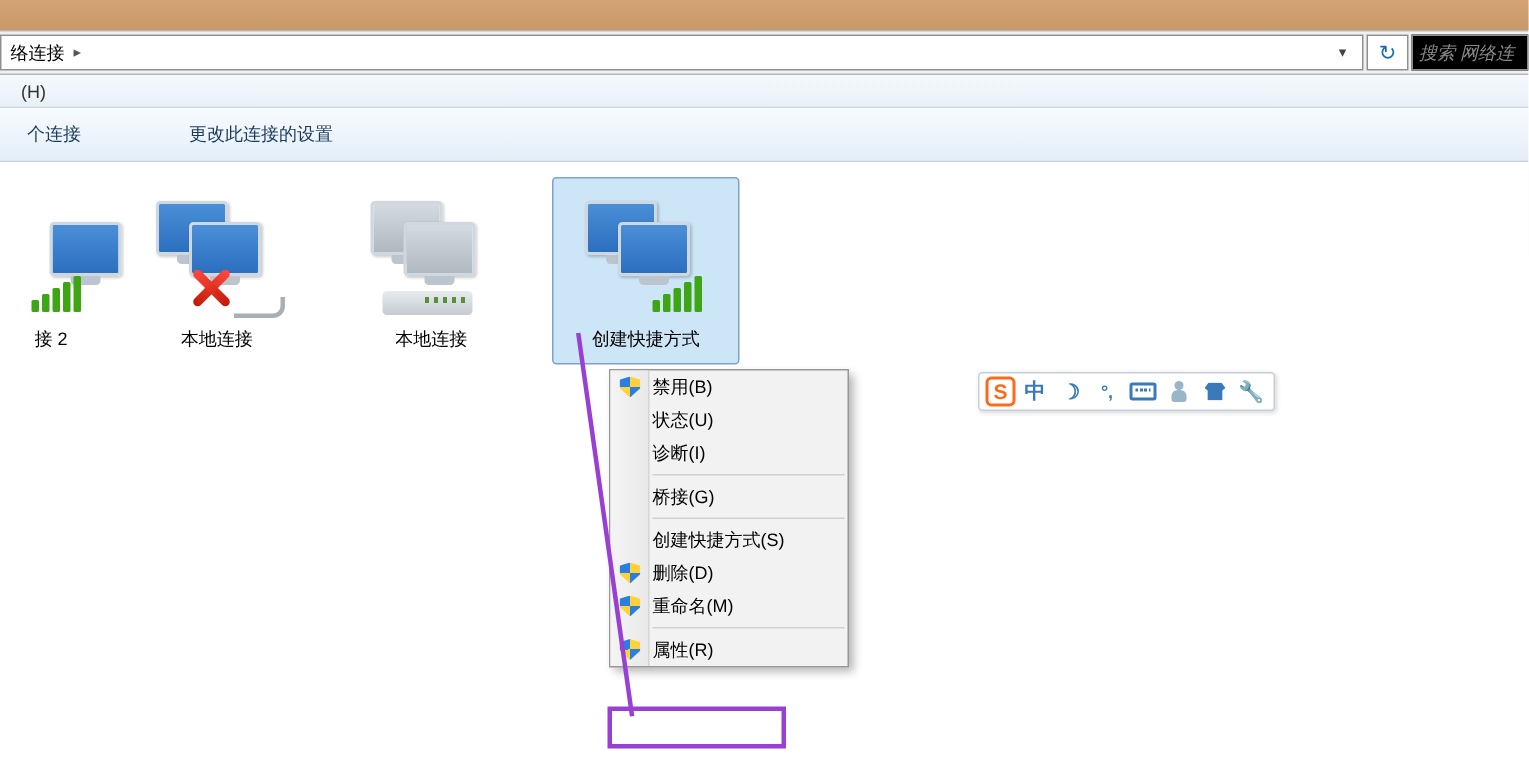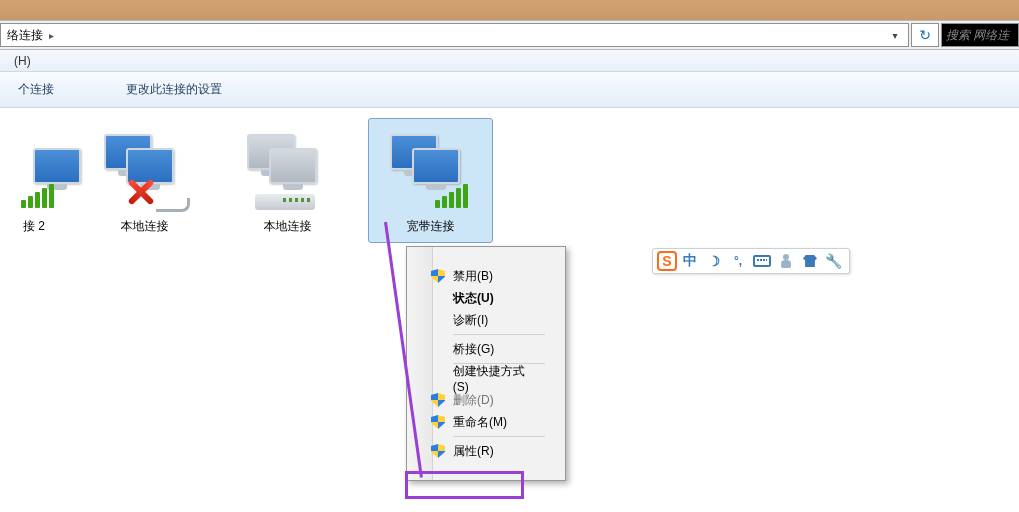--- a/index.html
+++ b/index.html
@@ -220,34 +220,34 @@
 
     
     .context-menu {
       position: absolute;
       left: 406px;
       top: 246px;
       width: 160px;
       background: #f2f2f2;
       border: 1px solid #979797;
       box-shadow: 3px 3px 6px rgba(0,0,0,0.3);
-      padding: 18px;
+      padding: 0;
       z-index: 50;
     }
     .cm-item {
       display: flex;
       align-items: center;
       height: 22px;
       padding: 0 8px 0 4px;
       gap: 6px;
     }
     .cm-icon { width: 18px; height: 18px; display:flex; align-items:center; justify-content:center; }
     .cm-text { color: #000; }
-    .cm-item.disabled .cm-text { color: #737373; }
-    .cm-item.bold .cm-text { font-weight: bold; }
+    .cm-item.disabled .cm-text { color: #000000; }
+    .cm-item.bold .cm-text { font-weight: normal; }
     .cm-sep { height: 1px; background: #d0d0d0; margin: 3px 2px 3px 28px; }
     .cm-gutter {
       position:absolute; left:0; top:0; bottom:0; width:26px;
       background: linear-gradient(to right, #f4f4f4, #e9e9e9);
       border-right:1px solid #d4d4d4;
       z-index:-1;
     }
     .shield {
       width:14px; height:14px;
       background: conic-gradient(#ffd23a 0 25%, #2a7de1 25% 50%, #ffd23a 50% 75%, #2a7de1 75% 100%);
@@ -401,21 +401,21 @@
       <div class="monitor m1"></div>
       <div class="monitor m2"></div>
       <div class="sig-bars">
           <span></span>
           <span></span>
           <span></span>
           <span></span>
           <span></span>
         </div>
     </div>
-    <div class="conn-label">宽带连接</div>
+    <div class="conn-label">创建快捷方式</div>
   </div>
 
 </div>
 
 <div class="context-menu">
   <div class="cm-gutter"></div>
   <div class="cm-item">
     <span class="cm-icon">
         <span class="shield"></span>
       </span>

